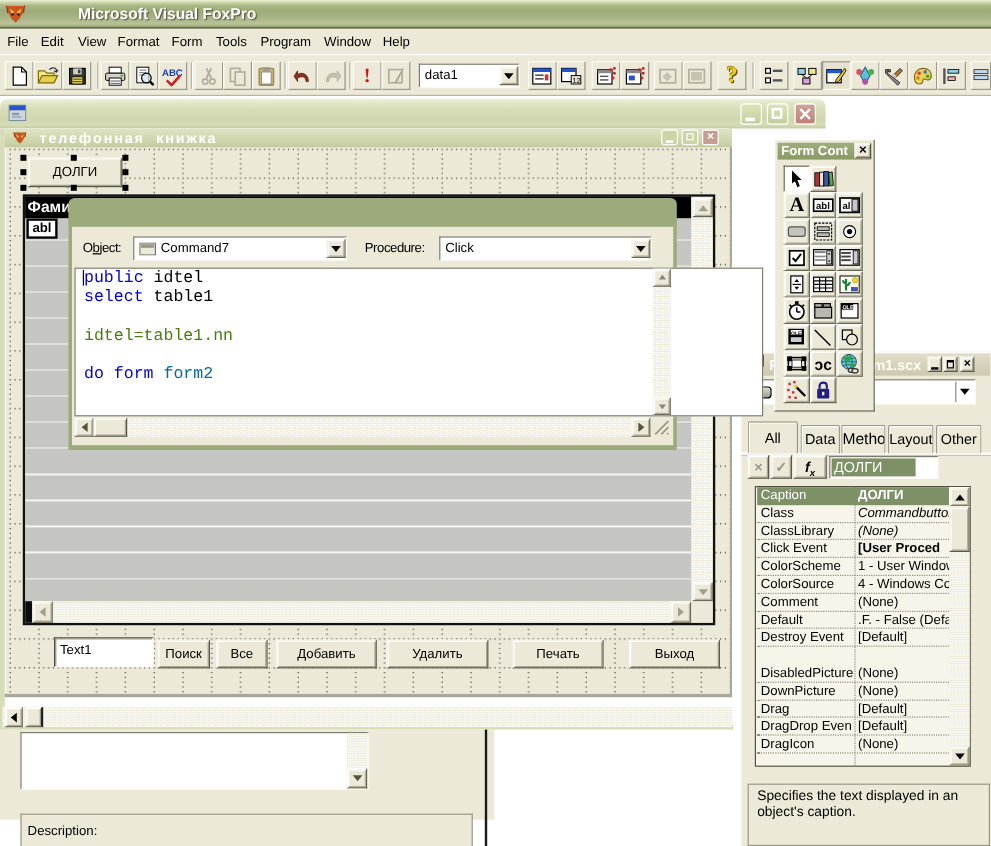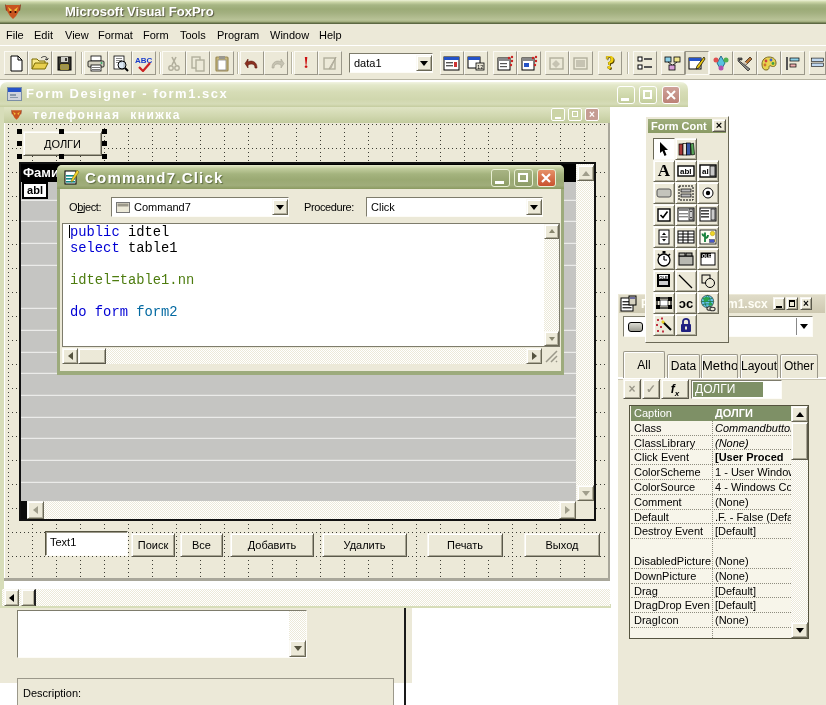--- a/index.html
+++ b/index.html
@@ -274,21 +274,20 @@
 <div class="abs" id="workspace" style="left:0;top:80px;width:826px;height:625px;background:#fff;"></div>
 
 <div class="abs" id="fdtitle" style="left:0;top:82px;width:688px;height:25px;border-radius:7px 7px 0 0;background:linear-gradient(180deg,#f2f4e2 0,#e3e8ca 12%,#d6dcb6 40%,#d0d7ae 70%,#d6dcb8 88%,#c4cc9e 100%);">
  <svg class="abs" style="left:7px;top:5px" width="15" height="14" viewBox="0 0 15 14">
       <rect x="0" y="0" width="15" height="14" fill="#7b8ea5"></rect>
       <rect x="1" y="1" width="13" height="4" fill="#2553c8"></rect>
       <rect x="1" y="5" width="13" height="8" fill="#cfd4dc"></rect>
       <rect x="3" y="7" width="6" height="2" fill="#8899aa"></rect>
       <rect x="3" y="10" width="8" height="1" fill="#8899aa"></rect>
     </svg>
- <span class="abs" style="left:26px;top:4px;font-size:13px;font-weight:bold;color:#fff;letter-spacing:1.5px;">Form Designer - form1.scx</span>
  <div class="abs" style="left:617px;top:4px;width:18px;height:18px;border-radius:3px;border:1px solid #fff;background:linear-gradient(180deg,#dce4bd,#c3cd9c);">
       <div class="abs" style="left:3px;top:11px;width:8px;height:3px;background:#fff;"></div>
     </div>
  <div class="abs" style="left:639px;top:4px;width:18px;height:18px;border-radius:3px;border:1px solid #fff;background:linear-gradient(180deg,#dce4bd,#c3cd9c);">
       <div class="abs" style="left:3px;top:3px;width:9px;height:9px;border:2px solid #fff;"></div>
     </div>
  <div class="abs" style="left:662px;top:4px;width:18px;height:18px;border-radius:3px;border:1px solid #fff;background:linear-gradient(180deg,#cfa29a,#bc8277);"><svg width="16" height="16" viewBox="0 0 16 16">
         <path d="M4 4 L12 12 M12 4 L4 12" stroke="#fff" stroke-width="2"></path>
       </svg></div>
 </div>
@@ -520,65 +519,47 @@
       <div class="sbbtn abs" style="left:0;top:0;width:17px;height:16px;">
           <span class="arr" style="border:4px solid transparent;border-bottom:5px solid #000;margin-bottom:4px;"></span>
         </div>
       <div class="abs btn95" style="left:0;top:16px;width:17px;height:38px;"></div>
       <div class="sbbtn abs" style="left:0;top:216px;width:17px;height:16px;">
           <span class="arr" style="border:4px solid transparent;border-top:5px solid #000;margin-top:4px;"></span>
         </div>
     </div>
   </div>
 
+  <div class="abs" style="left:5px;top:359px;width:202px;height:52px;background:#ECE9D8;border:1px solid #9b988a;">
+    <div class="abs" style="left:7px;top:4px;font-size:11.5px;line-height:13px;">Specifies the text displayed in an<br>object's caption.</div>
+  </div>
 </div>
 
 <div class="abs" id="codewin" style="left:57px;top:165px;width:507px;height:210px;background:#9dab7c;border-radius:5px 5px 0 0;">
-  <div class="abs" id="codetitle" style="left:0;top:0;width:507px;height:24px;border-radius:5px 5px 0 0;background:linear-gradient(180deg,#e6ebcd 0,#c2cd9e 14%,#a4b37e 38%,#9aa973 62%,#a0ad7b 85%,#8b9a61 100%);">
-    <svg class="abs" style="left:7px;top:4px" width="16" height="16" viewBox="0 0 16 16">
-        <rect x="1" y="2" width="11" height="13" fill="#fff" stroke="#000"></rect>
-        <rect x="2" y="6" width="9" height="1.6" fill="#0f8a8a"></rect>
-        <rect x="2" y="9" width="9" height="1.6" fill="#0f8a8a"></rect>
-        <rect x="2" y="12" width="9" height="1.6" fill="#0f8a8a"></rect>
-        <polygon points="13,1 15,3 9,12 7,13 7.5,10.5" fill="#f2d22e" stroke="#6b5b00" stroke-width="0.5"></polygon>
-      </svg>
-    <span class="abs" style="left:28px;top:4px;font-size:15px;font-weight:bold;color:#fff;letter-spacing:1.2px;text-shadow:1px 1px 1px #5f6c42;">Command7.Click</span>
-    <div class="abs" style="left:434px;top:4px;width:19px;height:18px;border-radius:3px;border:1px solid #e9efd5;background:linear-gradient(180deg,#a8b484,#8d9c66);">
-        <div class="abs" style="left:3px;top:11px;width:9px;height:3px;background:#fff;"></div>
-      </div>
-    <div class="abs" style="left:457px;top:4px;width:19px;height:18px;border-radius:3px;border:1px solid #e9efd5;background:linear-gradient(180deg,#a8b484,#8d9c66);">
-        <div class="abs" style="left:3px;top:3px;width:10px;height:9px;border:2px solid #fff;"></div>
-      </div>
-    <div class="abs" style="left:480px;top:4px;width:19px;height:18px;border-radius:3px;border:1px solid #e9efd5;background:linear-gradient(180deg,#e69168,#c8512e);">
-      <svg width="17" height="16" viewBox="0 0 17 16">
-          <path d="M4 4 L12 12 M12 4 L4 12" stroke="#fff" stroke-width="2.2"></path>
-        </svg>
-    </div>
-  </div>
   <div class="abs" id="codeclient" style="left:3px;top:24px;width:501px;height:182px;background:#ECE9D8;font-size:11px;">
     <span class="abs" style="left:9px;top:12px;letter-spacing:-0.4px;">O<u>b</u>ject:</span>
     <div class="abs sunk" style="left:51px;top:8px;width:178px;height:20px;background:#fff;">
       <svg class="abs" style="left:4px;top:4px" width="14" height="11" viewBox="0 0 14 11">
           <rect x="0.5" y="0.5" width="13" height="10" fill="#ECE9D8" stroke="#777"></rect>
           <rect x="1.5" y="1.5" width="11" height="3" fill="#9b988a"></rect>
         </svg>
       <span class="abs" style="left:22px;top:3px;">Command7</span>
       <div class="sbbtn abs" style="left:160px;top:1px;width:16px;height:16px;">
           <span class="arr" style="border:4px solid transparent;border-top:5px solid #000;margin-top:4px;"></span>
         </div>
     </div>
     <span class="abs" style="left:244px;top:12px;letter-spacing:-0.4px;">Procedure:</span>
     <div class="abs sunk" style="left:306px;top:8px;width:177px;height:20px;background:#fff;">
       <span class="abs" style="left:4px;top:3px;">Click</span>
       <div class="sbbtn abs" style="left:159px;top:1px;width:16px;height:16px;">
           <span class="arr" style="border:4px solid transparent;border-top:5px solid #000;margin-top:4px;"></span>
         </div>
     </div>
 
-    <div class="abs" id="codearea" style="left:2px;top:34px;width:498px;height:124px;background:#fff;border:1px solid #7e7c6c;font-family:'Liberation Mono',monospace;font-size:13.8px;line-height:16px;white-space:pre;">
+    <div class="abs" id="codearea" style="left:2px;top:34px;width:574px;height:124px;background:#fff;border:1px solid #7e7c6c;font-family:'Liberation Mono',monospace;font-size:13.8px;line-height:16px;white-space:pre;">
       <div class="abs" style="left:7px;top:1px;color:#0000d4;">public<span style="color:#000"> idtel</span></div>
       <div class="abs" style="left:7px;top:17px;color:#0000d4;">select<span style="color:#000"> table1</span></div>
       <div class="abs" style="left:7px;top:49px;color:#4d7c0f;">idtel=table1.nn</div>
       <div class="abs" style="left:7px;top:81px;color:#0000d4;">do form<span style="color:#0369a1"> form2</span></div>
       <div class="abs" style="left:6px;top:1px;width:1px;height:13px;background:#000;"></div>
       
       <div class="abs" style="left:481px;top:0;width:15px;height:122px;">
         <div class="dither abs" style="left:0;top:0;width:15px;height:122px;"></div>
         <div class="sbbtn abs" style="left:0;top:0;width:15px;height:15px;"><span class="arr" style="border:3.5px solid transparent;border-bottom:4.5px solid #88866f;margin-bottom:4px;"></span></div>
         <div class="sbbtn abs" style="left:0;top:107px;width:15px;height:15px;"><span class="arr" style="border:3.5px solid transparent;border-top:4.5px solid #88866f;margin-top:4px;"></span></div>

